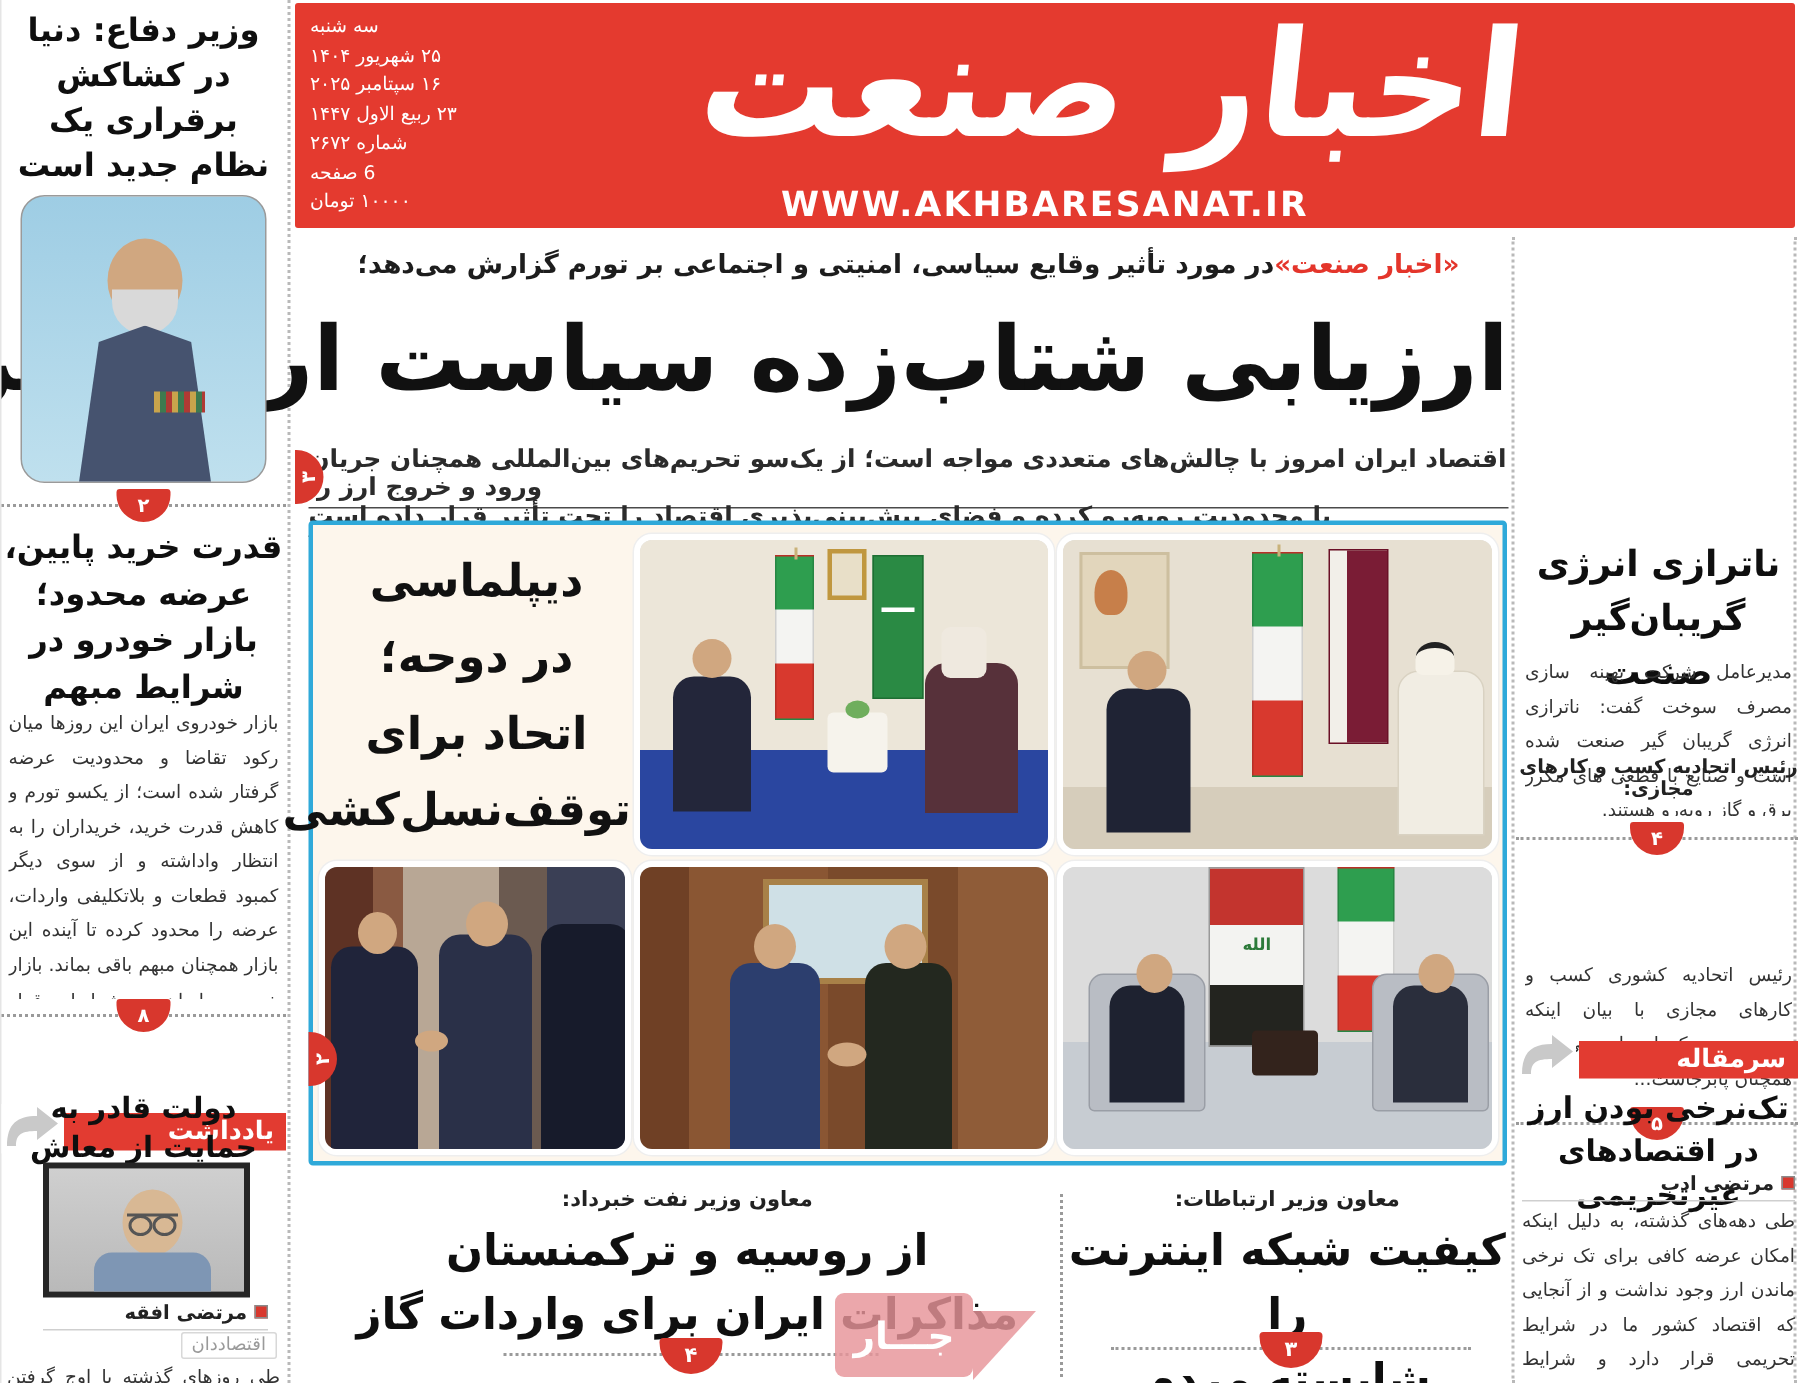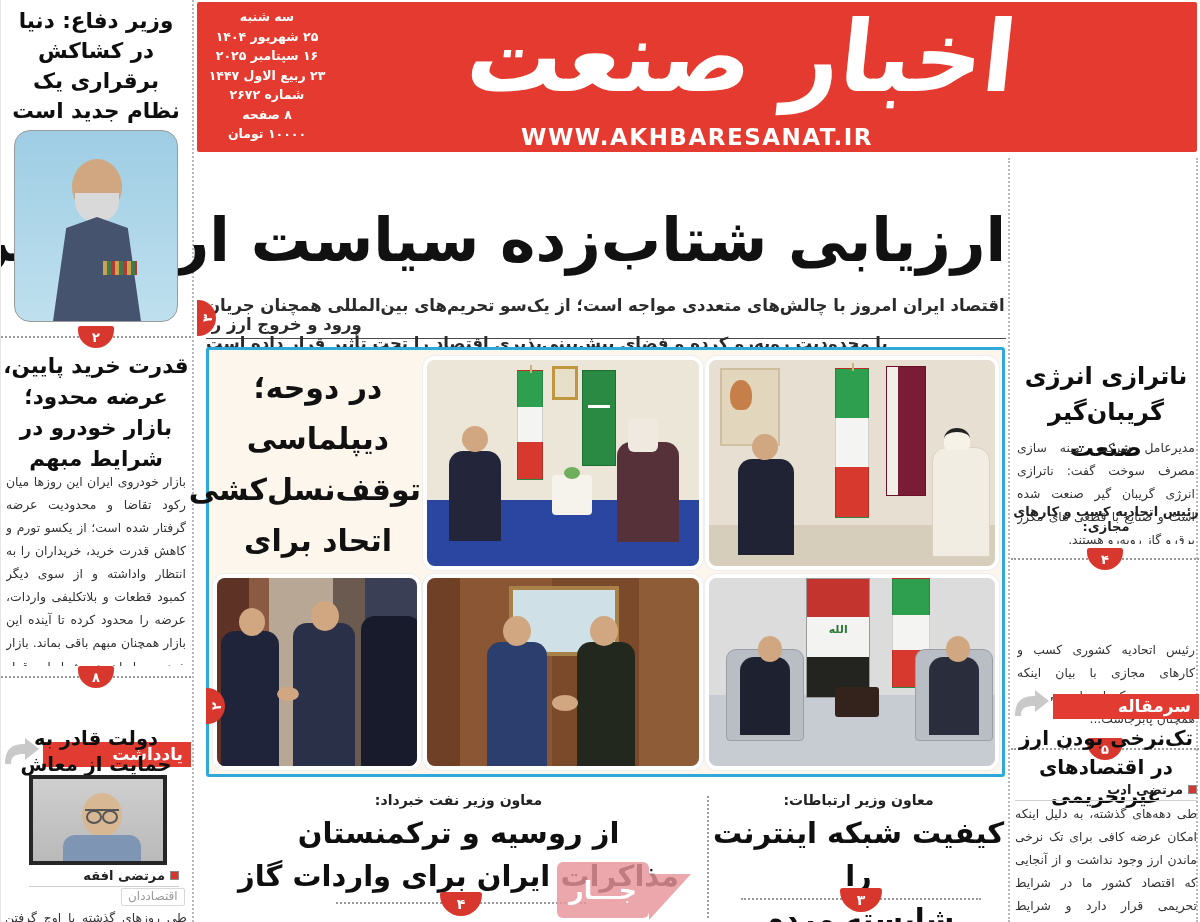--- a/index.html
+++ b/index.html
@@ -8,21 +8,21 @@
   .page { position:relative; width:1200px; height:922px; background:#fff; overflow:hidden; direction:rtl; margin:0 auto; border-left:1px solid #e5e5e5; }
 
   
   .vsep { position:absolute; border-left:2px dotted #b9b9b9; width:0; }
   .vsep-left   { left:191px; top:0; height:922px; }
   .vsep-right  { left:1007px; top:158px; height:764px; }
   .vsep-edge   { left:1195px; top:158px; height:764px; }
 
   
   .masthead { position:absolute; left:196px; right:3px; top:2px; height:150px; background:#e43a2f; border-radius:2px; overflow:hidden; }
-  .mh-dates { position:absolute; left:10px; top:5px; width:120px; color:#fff; font-size:12.5px; font-weight:bold; line-height:19.5px; text-align:center; direction:rtl; }
+  .mh-dates { position:absolute; left:10px; top:5px; width:120px; color:#fff; font-size:12.5px; font-weight:normal; line-height:19.5px; text-align:left; direction:rtl; }
   .mh-logo { position:absolute; left:135px; right:45px; top:-10px; height:125px; color:#fff; font-size:95px; font-weight:bold; text-align:center; line-height:130px; transform:skewX(-6deg) scaleY(1.04); letter-spacing:-3px; white-space:nowrap; }
   .mh-url { position:absolute; left:0; right:0; bottom:2px; text-align:center; color:#fff; font-size:23px; font-weight:bold; letter-spacing:1.5px; direction:ltr; }
 
   
   .kicker { position:absolute; left:205px; width:800px; top:167px; text-align:center; font-size:17.5px; font-weight:bold; color:#1d1d1d; }
   .kicker .brand { color:#e4352b; }
   .lead-headline { position:absolute; left:205px; width:800px; top:190px; height:100px; font-size:60px; font-weight:bold; color:#111; text-align:center; line-height:100px; letter-spacing:-1px; white-space:nowrap; }
   .subhead { position:absolute; left:205px; width:800px; text-align:left; font-size:16.5px; font-weight:bold; color:#2b2b2b; }
   .subhead span { display:inline-block; border-bottom:1px solid #4a4a4a; padding-bottom:4px; }
   .subhead.l1 { top:296px; }
@@ -144,43 +144,44 @@
   <div class="vsep vsep-right"></div>
   <div class="vsep vsep-edge"></div>
 
   <div class="masthead">
     <div class="mh-dates">
       <div>سه شنبه</div>
       <div>۲۵ شهریور ۱۴۰۴</div>
       <div>۱۶ سپتامبر ۲۰۲۵</div>
       <div>۲۳ ربیع الاول ۱۴۴۷</div>
       <div>شماره ۲۶۷۲</div>
-      <div>۸ صفحه</div>
+      <div>6 صفحه</div>
       <div>۱۰۰۰۰ تومان</div>
     </div>
     <div class="mh-logo">اخبار صنعت</div>
     <div class="mh-url">WWW.AKHBARESANAT.IR</div>
   </div>
 
+  <div class="kicker"><span class="brand">«اخبار صنعت»</span><span>در مورد تأثیر وقایع سیاسی، امنیتی و اجتماعی بر تورم گزارش می‌دهد؛</span></div>
 
   <div class="lead-headline">ارزیابی شتاب‌زده سیاست ارز تک‌نرخی</div>
 
   <div class="subhead l1"><span>اقتصاد ایران امروز با چالش‌های متعددی مواجه است؛ از یک‌سو تحریم‌های بین‌المللی همچنان جریان ورود و خروج ارز را</span></div>
   <div class="subhead l2"><span>با محدودیت روبه‌رو کرده و فضای پیش‌بینی‌پذیری اقتصاد را تحت تأثیر قرار داده است</span></div>
 
   <div class="side-badge" style="left:196px; top:300px;">
       <span>۳</span>
     </div>
 
   <div class="collage">
     <div class="collage-title">
+      <div>دیپلماسی</div>
       <div>در دوحه؛</div>
-      <div>دیپلماسی</div>
+      <div>اتحاد برای</div>
       <div>توقف‌نسل‌کشی</div>
-      <div>اتحاد برای</div>
     </div>
 
     <div class="cphoto ph-saudi">
       <div class="inner saudi-bg">
         <div class="abs saudi-portrait"></div>
         <div class="abs flag iran-stripes" style="left:33%; top:10px; height:110px;">
             <span class="pole"></span>
           </div>
         <div class="abs saudi-flag"></div>
         <div class="abs person" style="left:8%; top:44%; width:52px; height:90px; background:#23263a;"></div>

